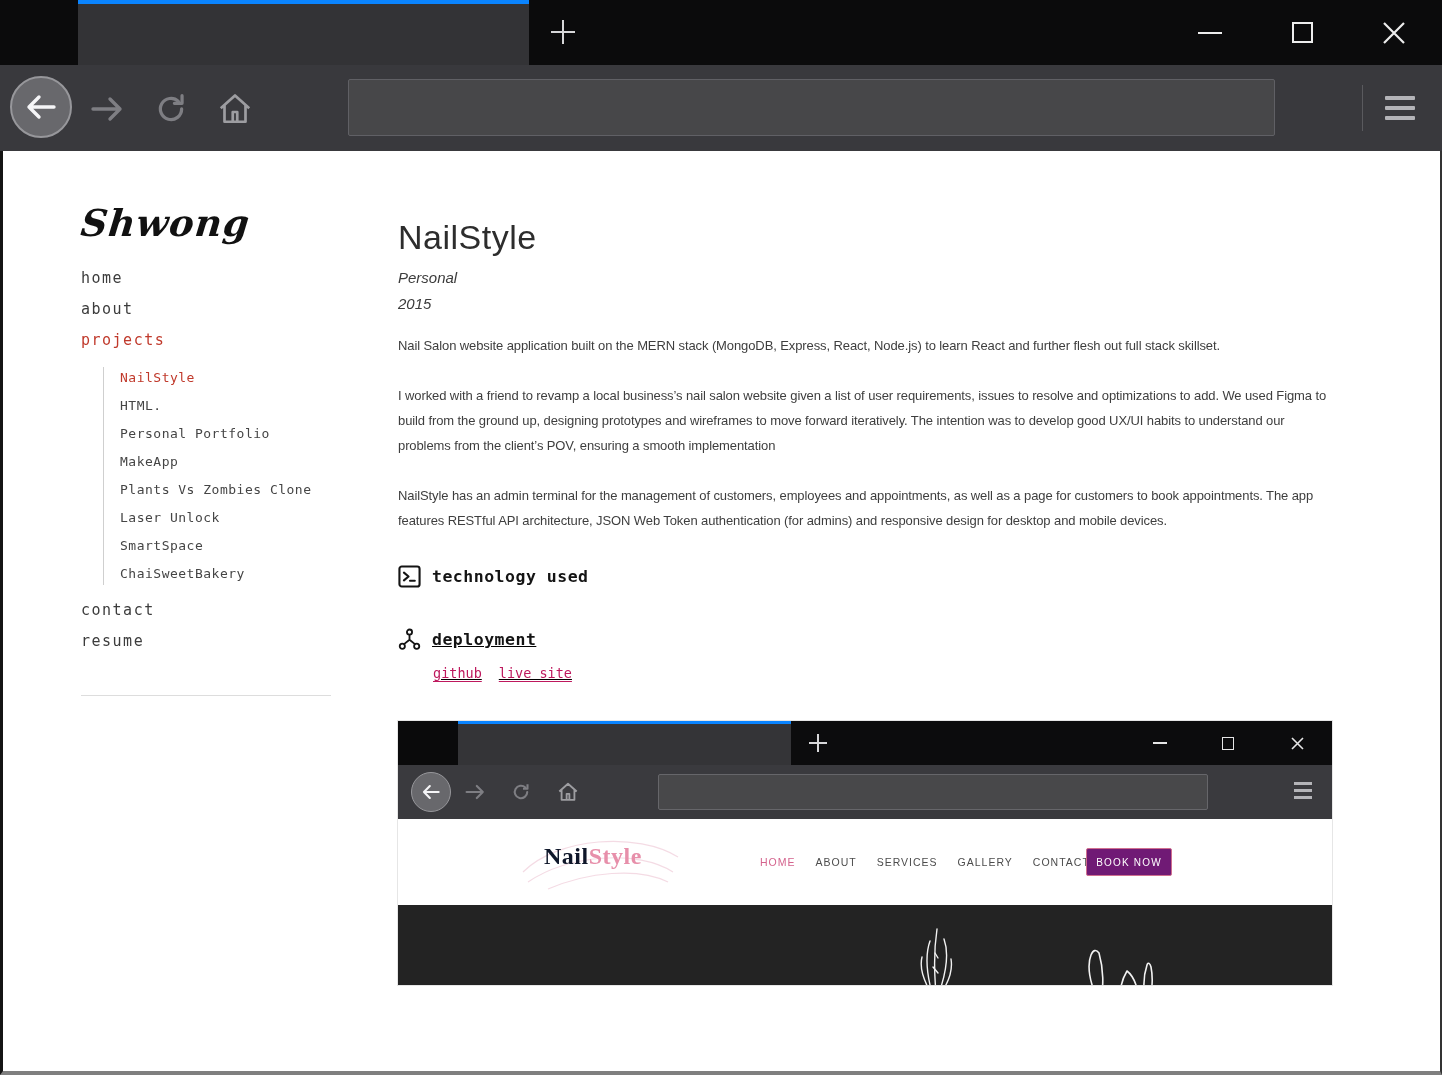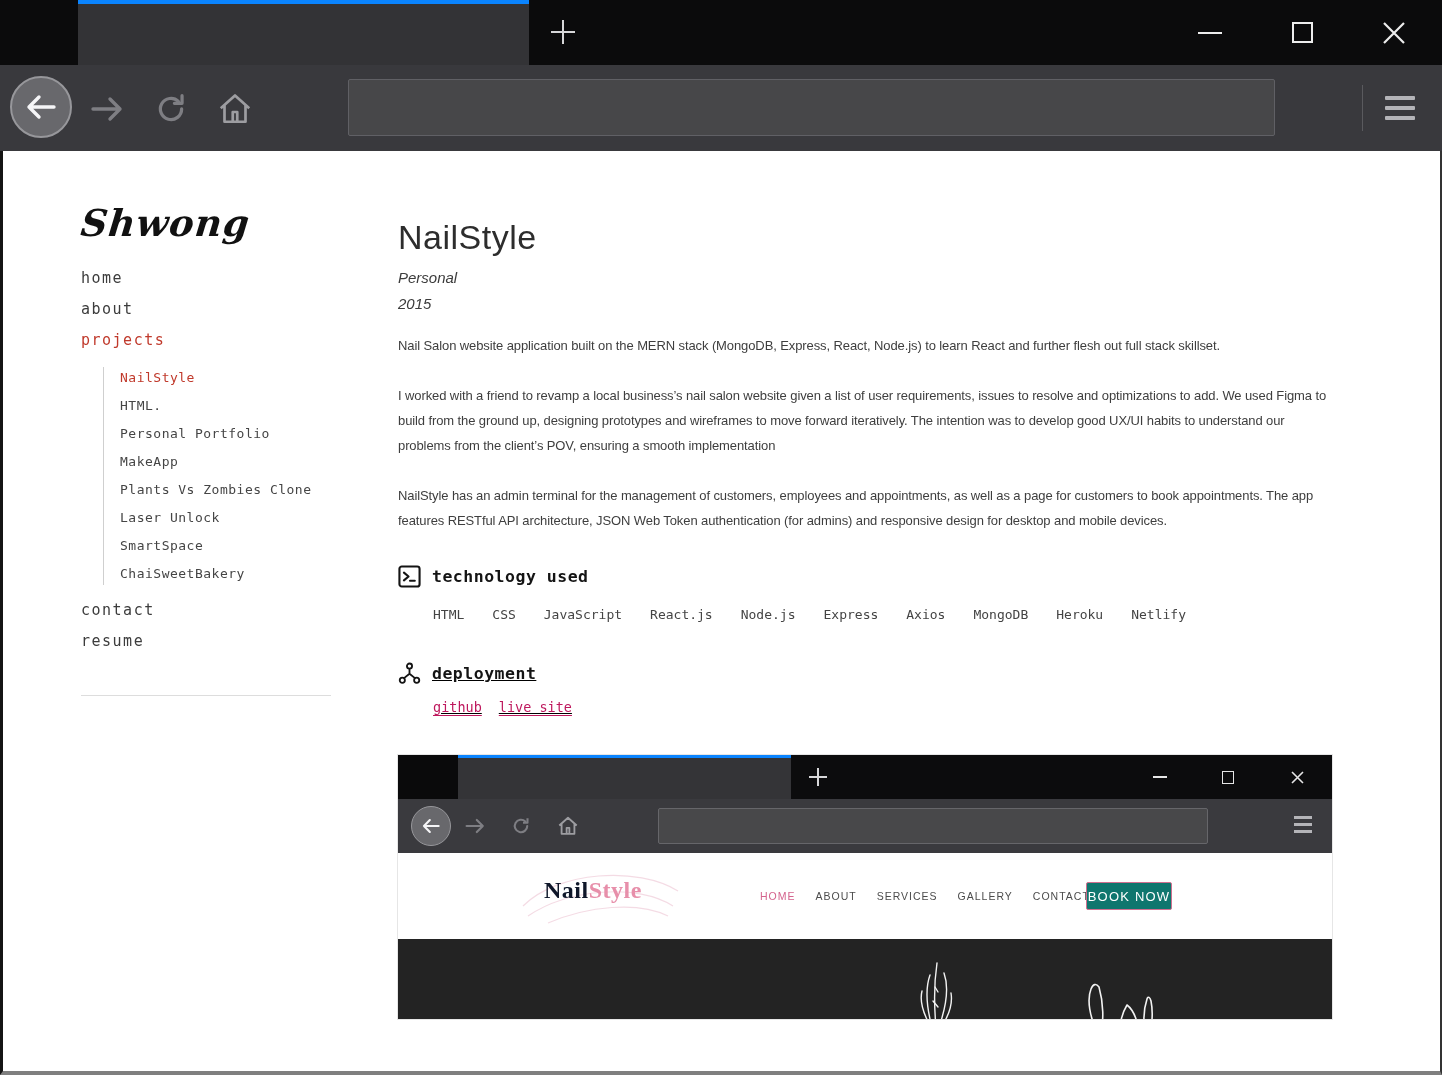--- a/index.html
+++ b/index.html
@@ -101,22 +101,22 @@
 
   .e-header { position:relative; height:86px; background:#ffffff; }
   .e-logo { position:absolute; left:146px; top:24px; font-family:"Liberation Serif", serif;
             font-weight:700; font-size:24px; letter-spacing:0.5px; }
   .e-logo .nail { color:#0f172a; } .e-logo .style { color:#e78faa; }
   .e-logo-swirl { position:absolute; left:120px; top:8px; }
   .e-nav-links { position:absolute; left:362px; top:0; height:86px; display:flex; align-items:center; gap:20px; }
   .e-nav-links span { font-size:10.5px; letter-spacing:1px; color:#4c4c4c; }
   .e-nav-links span.active { color:#d4638d; }
   .e-book { position:absolute; left:688px; top:29px; width:86px; height:28px;
-            background:#0f766e; border:1px solid #d06f8f; border-radius:2px; color:#fff;
-            font-size:13px; letter-spacing:1.2px; display:flex; align-items:center; justify-content:center; }
+            background:#701a75; border:1px solid #d06f8f; border-radius:2px; color:#fff;
+            font-size:10px; letter-spacing:1.2px; display:flex; align-items:center; justify-content:center; }
   .e-hero { position:relative; height:80px; background:#232323; }
   .hero-art { position:absolute; }
   .art-plant { left:502px; top:22px; }
   .art-nails { left:685px; top:32px; }
 
   :root { --accent:#c0392b; }
 </style>
 </head>
 <body>
 
@@ -210,32 +210,20 @@
 
       <section class="section">
         <div class="section-head">
           <svg width="23" height="23" viewBox="0 0 24 24">
             <rect x="1.5" y="1.5" width="21" height="21" rx="2.5" stroke="#141414" stroke-width="2.2" fill="none"></rect>
             <path d="M6.2 8 L11 12 L6.2 16" stroke="#141414" stroke-width="2.2" fill="none" stroke-linecap="round" stroke-linejoin="round"></path>
             <path d="M12.5 16.5 H17.5" stroke="#141414" stroke-width="2.2" stroke-linecap="round"></path>
           </svg>
           <h2>technology used</h2>
         </div>
-        <div class="tech-list">
-          <span>HTML</span>
-          <span>CSS</span>
-          <span>JavaScript</span>
-          <span>React.js</span>
-          <span>Node.js</span>
-          <span>Express</span>
-          <span>Axios</span>
-          <span>MongoDB</span>
-          <span>Heroku</span>
-          <span>Netlify</span>
-        </div>
       </section>
 
       <section class="section deploy">
         <div class="section-head">
           <svg width="23" height="23" viewBox="0 0 24 24">
             <circle cx="12" cy="4.3" r="2.7" stroke="#141414" stroke-width="1.9" fill="none"></circle>
             <circle cx="4.5" cy="19" r="2.7" stroke="#141414" stroke-width="1.9" fill="none"></circle>
             <circle cx="19.5" cy="19" r="2.7" stroke="#141414" stroke-width="1.9" fill="none"></circle>
             <path d="M12 7 V12.2 M12 12.2 L6.3 16.8 M12 12.2 L17.7 16.8" stroke="#141414" stroke-width="1.9" fill="none"></path>
           </svg>

